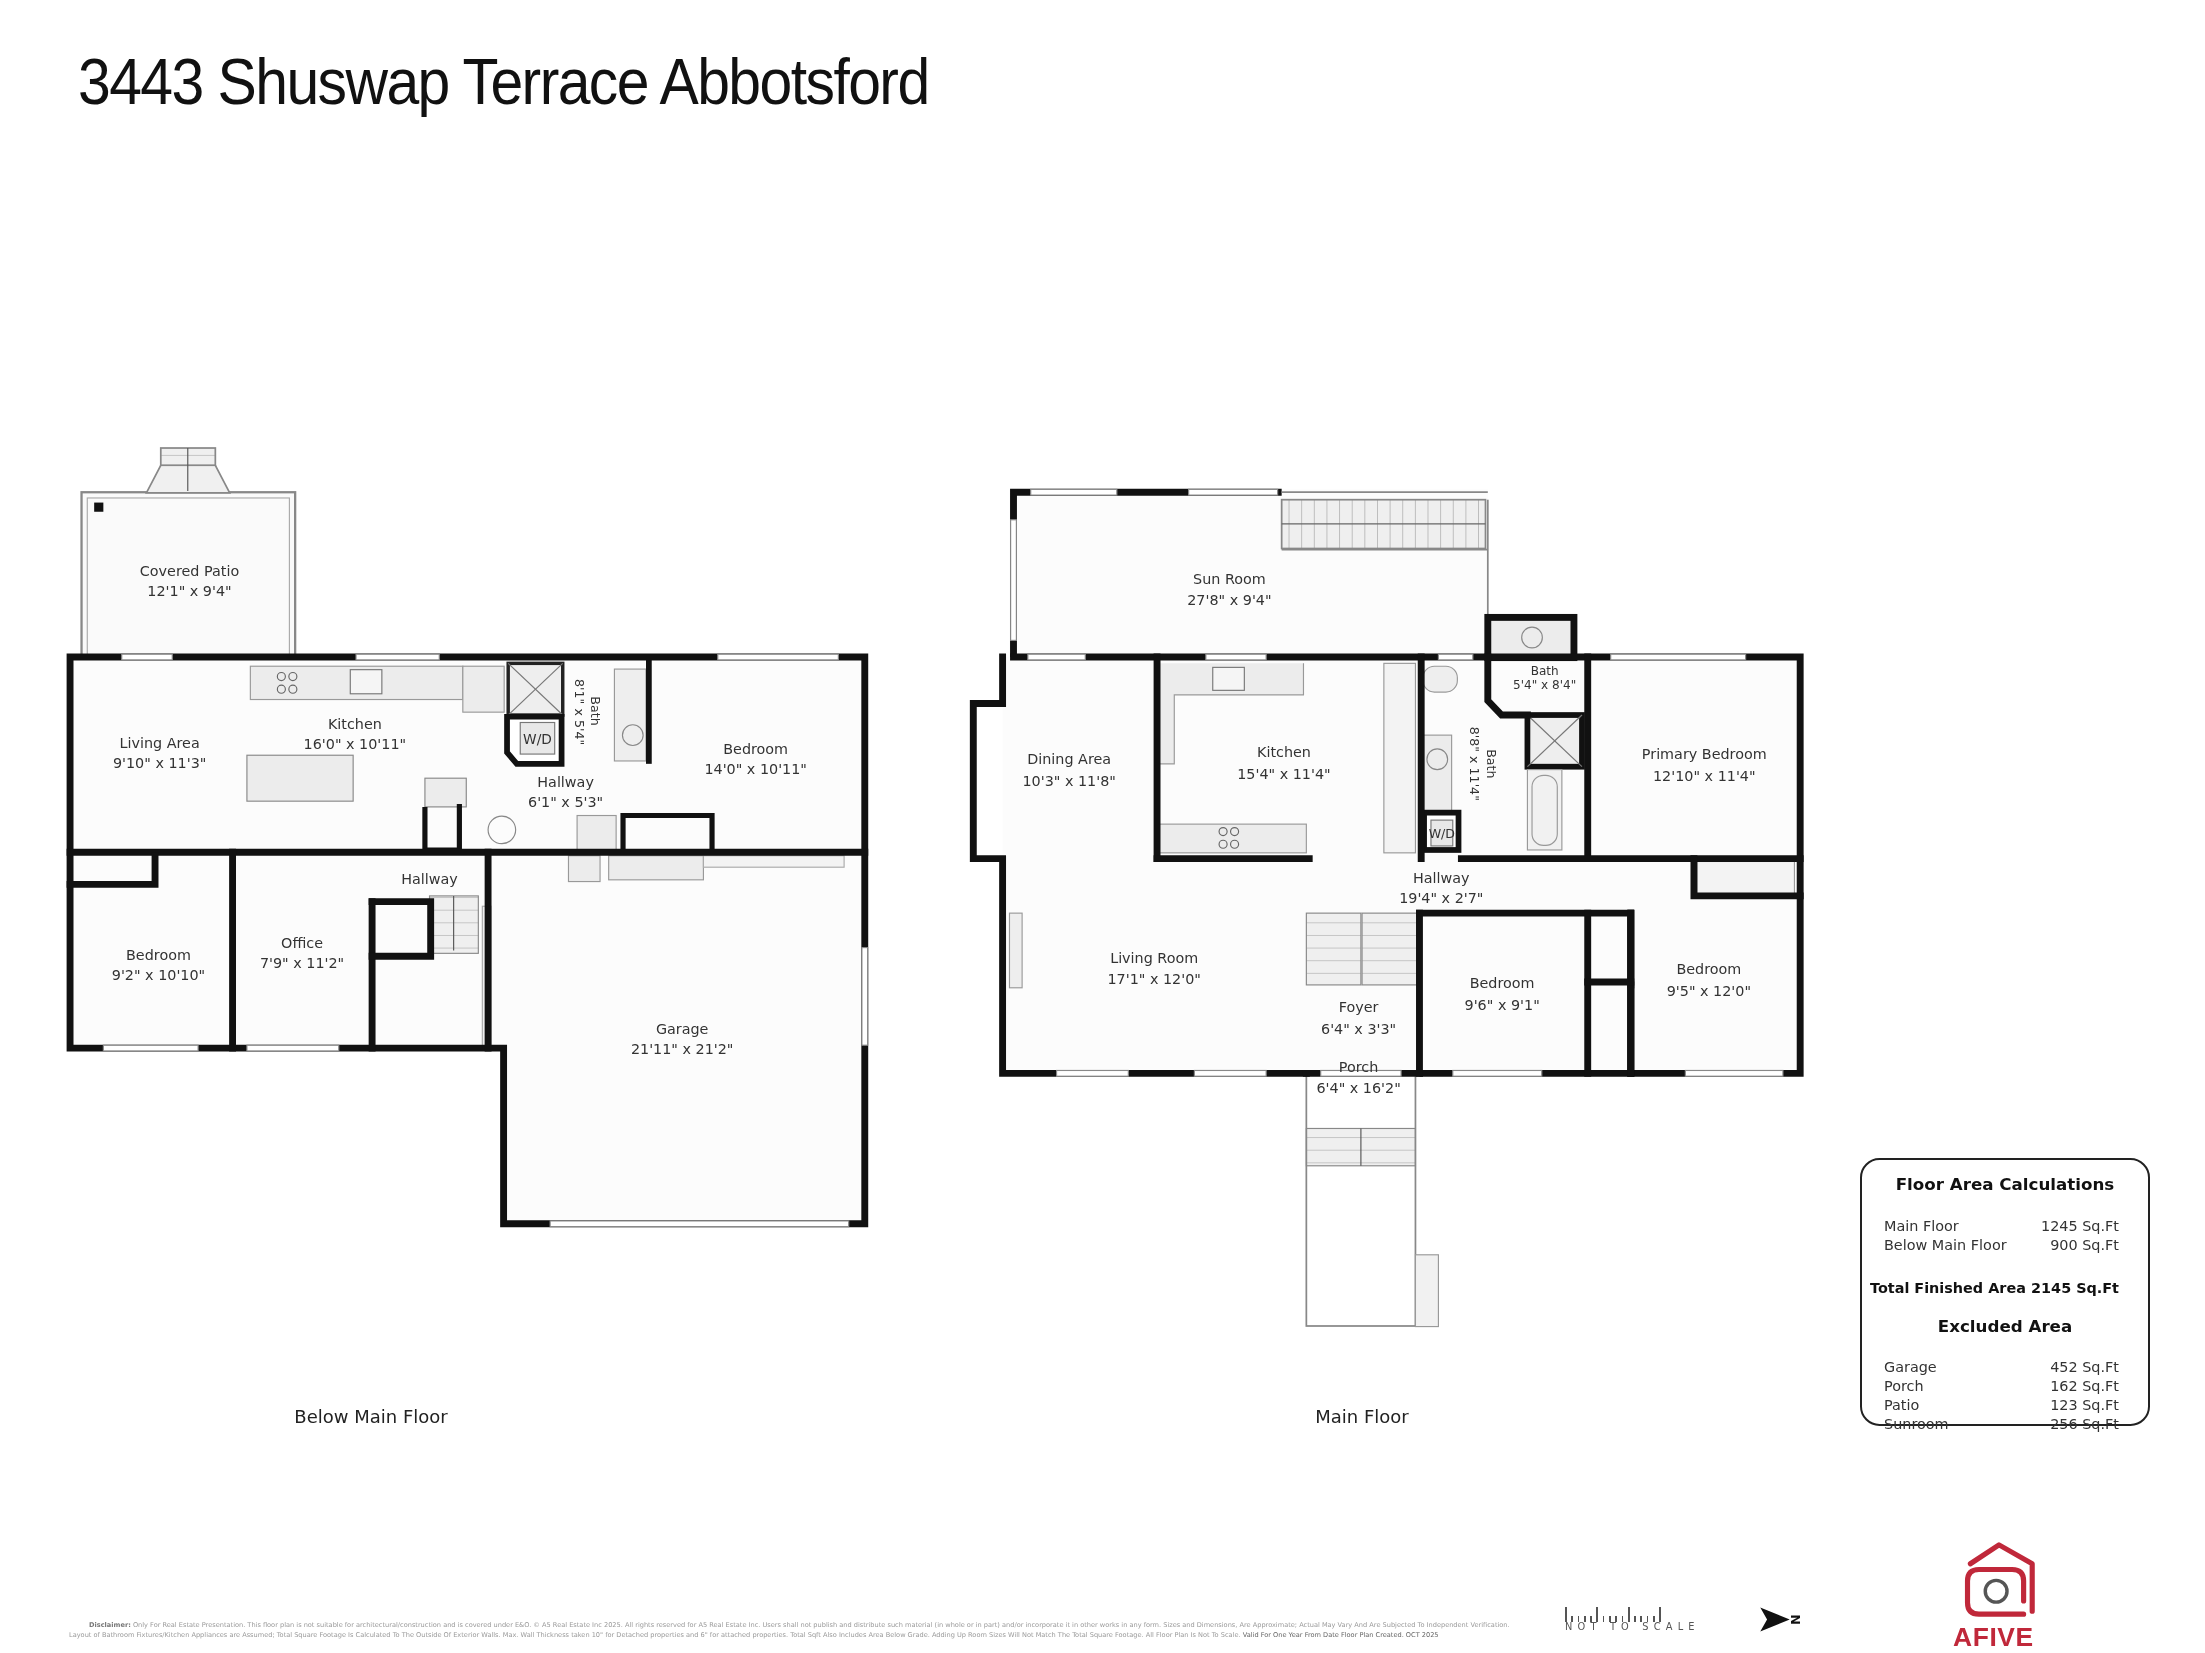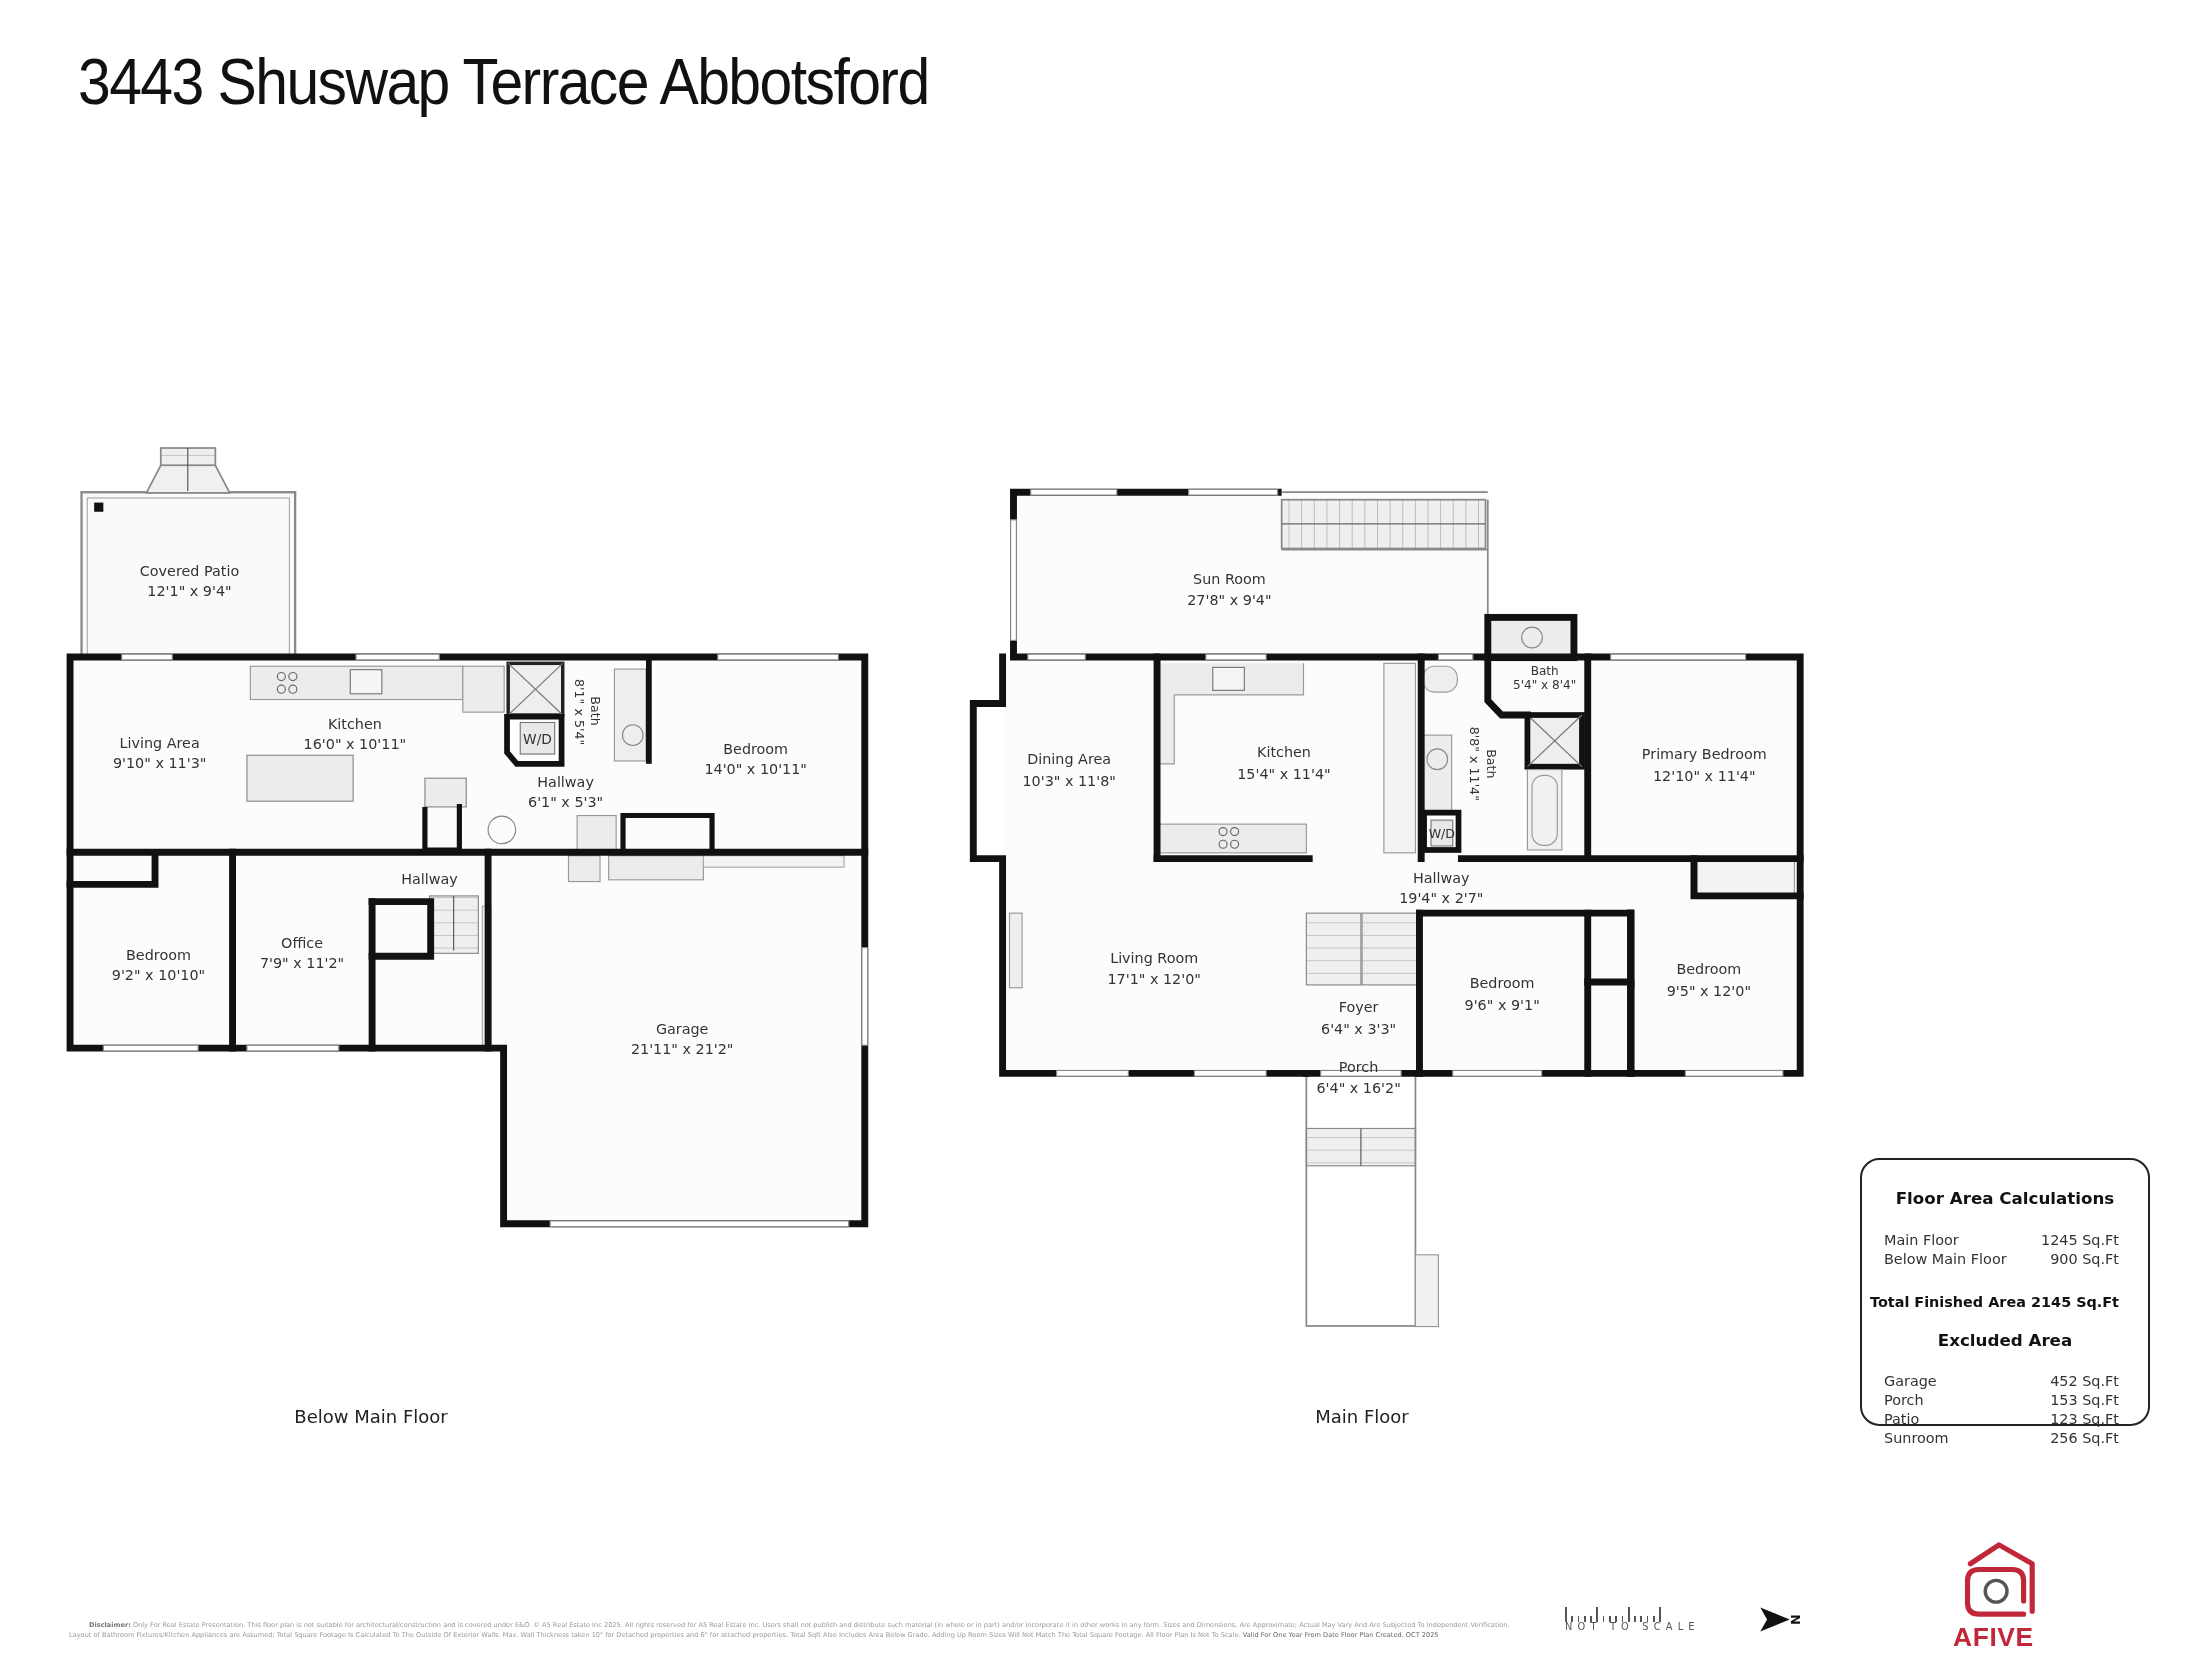--- a/index.html
+++ b/index.html
@@ -3,21 +3,21 @@
 <meta charset="utf-8">
 <style>
   html, body { margin: 0; padding: 0; background: #ffffff; }
   body { width: 2205px; height: 1654px; position: relative; overflow: hidden; font-family: "DejaVu Sans", sans-serif; color: #111; }
   .title { position: absolute; left: 78px; top: 45px; font-size: 64px; font-weight: 500; letter-spacing: -1.7px; color: #111; font-family: "Liberation Sans", sans-serif; transform: scaleX(0.92); transform-origin: left center; }
   svg.plans { position: absolute; left: 0; top: 0; }
   .room-label { font-family: "DejaVu Sans", sans-serif; font-size: 25px; fill: #333; text-anchor: middle; }
   .floor-label { position: absolute; font-size: 18px; color: #222; font-family: "DejaVu Sans", sans-serif; transform: translateX(-50%); white-space: nowrap; }
   .area-box { position: absolute; left: 1860px; top: 1158px; width: 290px; height: 268px; border: 2.3px solid #222; border-radius: 19.5px; box-sizing: border-box; font-family: "DejaVu Sans", sans-serif; }
   .area-box h3 { margin: 0; text-align: center; font-size: 16.7px; font-weight: bold; color: #111; }
-  .area-box .h-top { margin-top: 28px; }
+  .area-box .h-top { margin-top: 14px; }
   .area-box .h-excl { margin-top: 18.4px; }
   .area-row { display: flex; justify-content: space-between; padding: 0 29px 0 22px; font-size: 14.4px; color: #333; line-height: 19px; }
   .area-row.bold { font-weight: bold; color: #111; padding-left: 8px; }
   .area-group { margin-top: 23px; }
   .area-group.tight { margin-top: 22px; }
   .area-total { margin-top: 24px; }
   .disclaimer { position: absolute; left: 46px; top: 1621px; width: 1516px; font-size: 6.6px; line-height: 9.8px; color: #9a9a9a; font-family: "DejaVu Sans", sans-serif; white-space: nowrap; overflow: hidden; }
   .disclaimer b { color: #777; padding-left: 43px; }
   .disclaimer .valid { color: #666; }
   .scale { position: absolute; left: 1565px; top: 1607px; width: 138px; height: 27.6px; }
@@ -270,21 +270,21 @@
     <span>2145 Sq.Ft</span>
   </div>
   <h3 class="h-excl">Excluded Area</h3>
   <div class="area-group tight">
     <div class="area-row">
       <span>Garage</span>
       <span>452 Sq.Ft</span>
     </div>
     <div class="area-row">
       <span>Porch</span>
-      <span>153 Sq.Ft</span>
+      <span>162 Sq.Ft</span>
     </div>
     <div class="area-row">
       <span>Patio</span>
       <span>123 Sq.Ft</span>
     </div>
     <div class="area-row">
       <span>Sunroom</span>
       <span>256 Sq.Ft</span>
     </div>
   </div>

